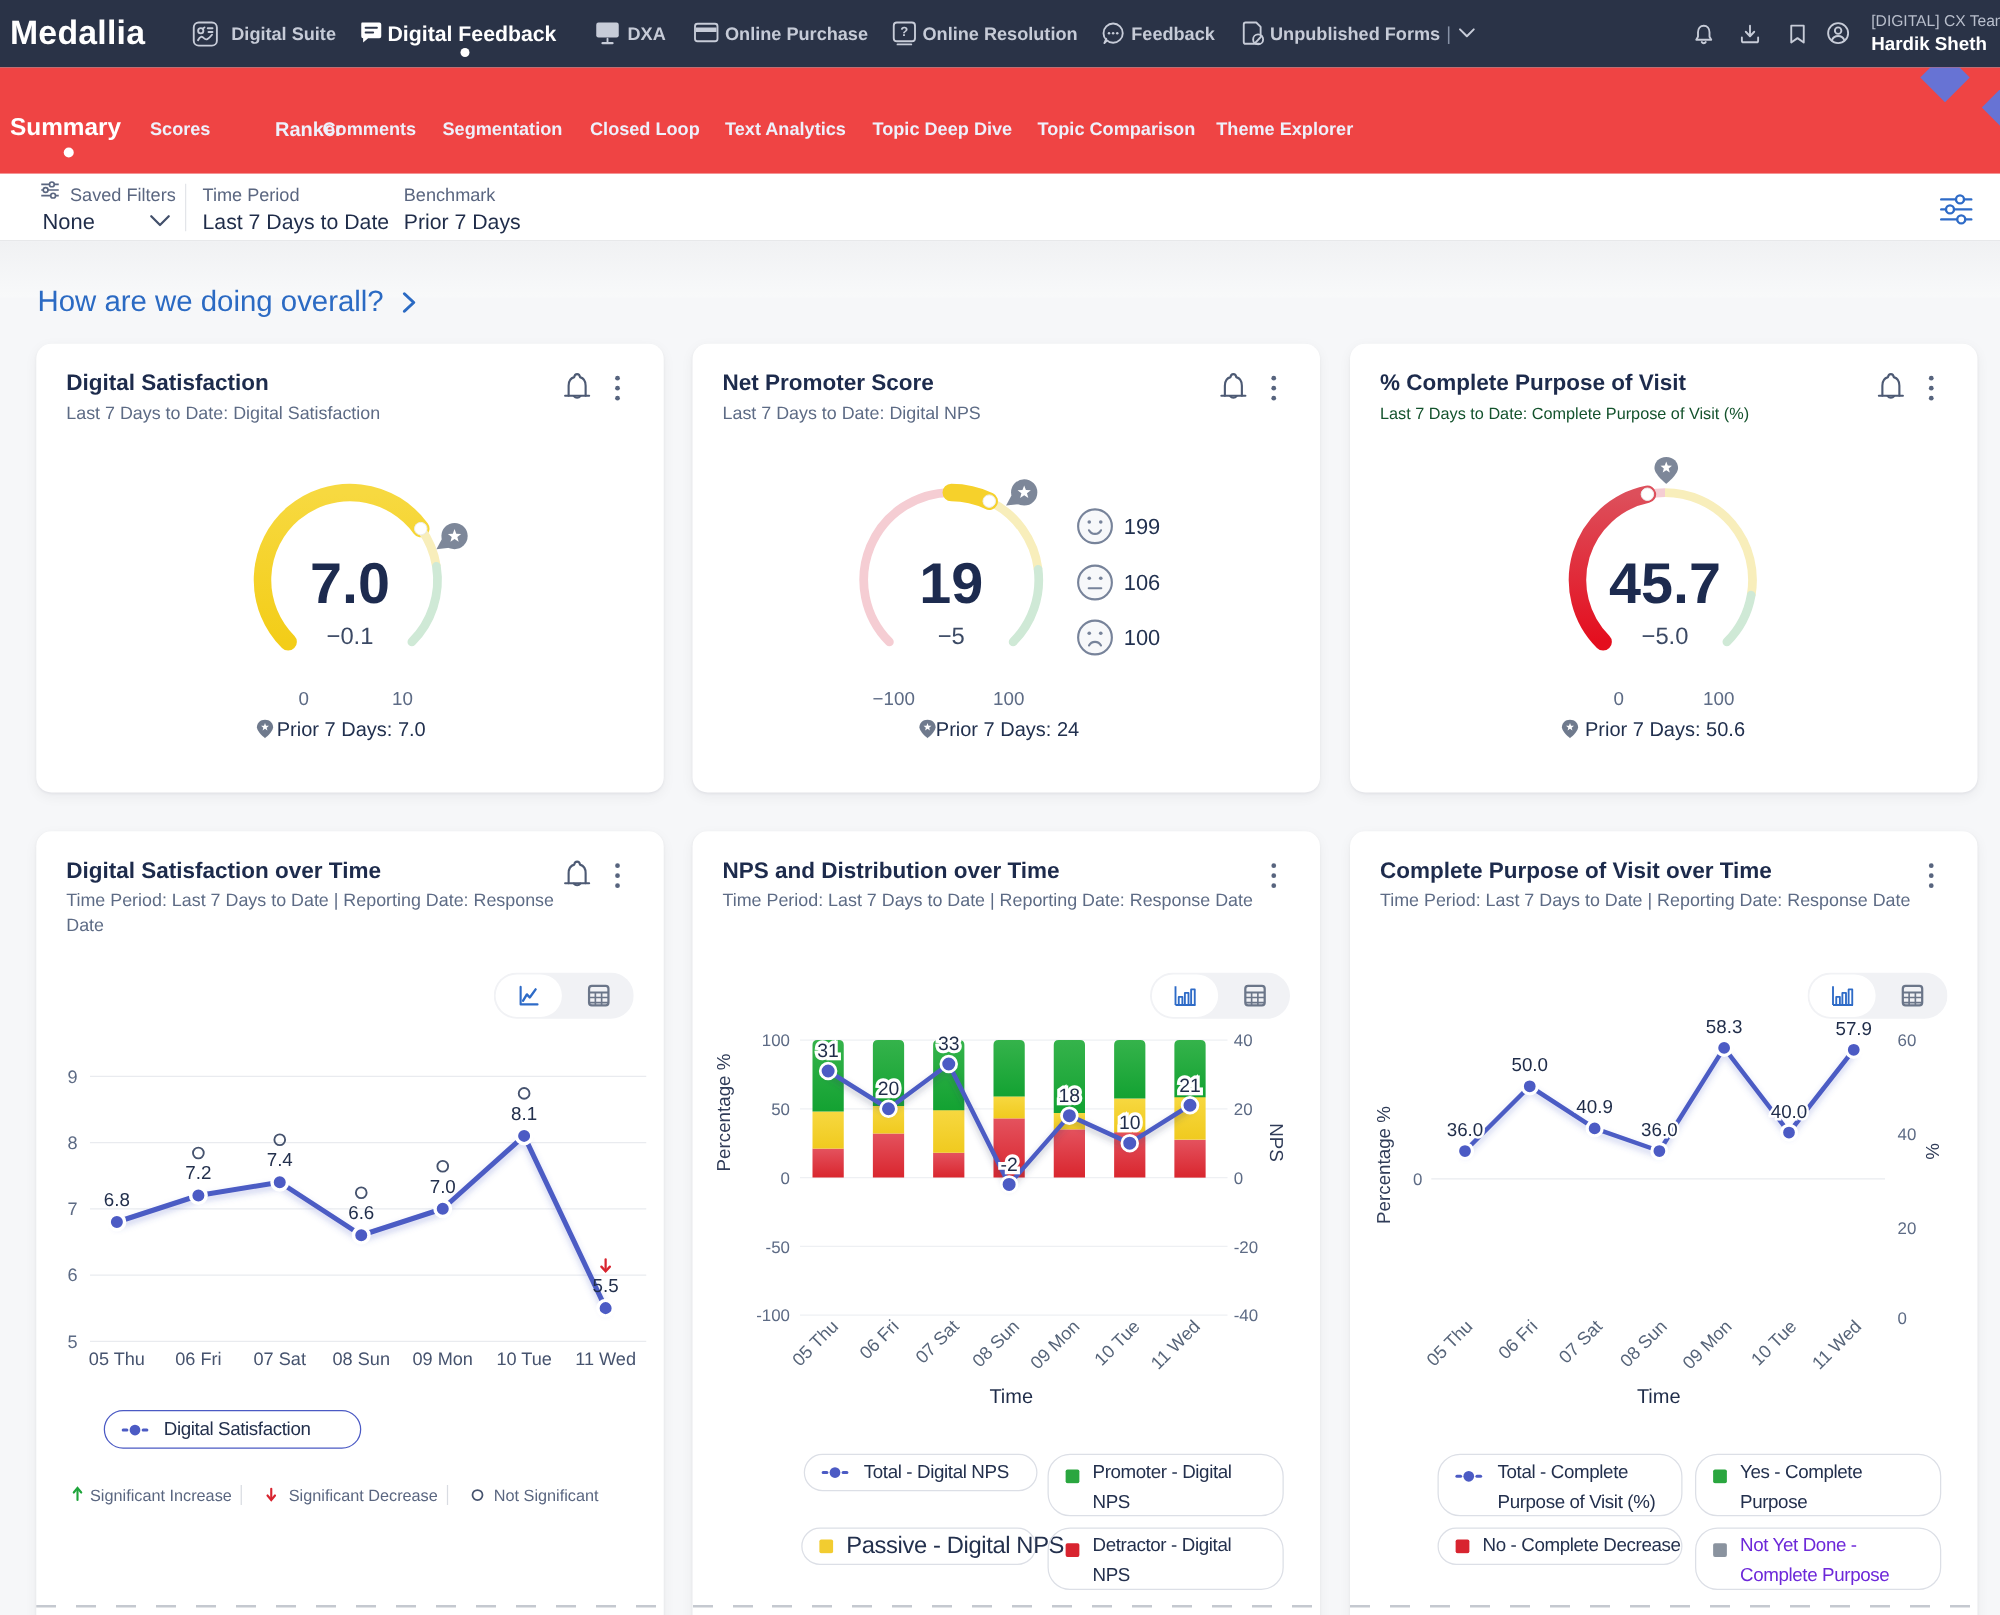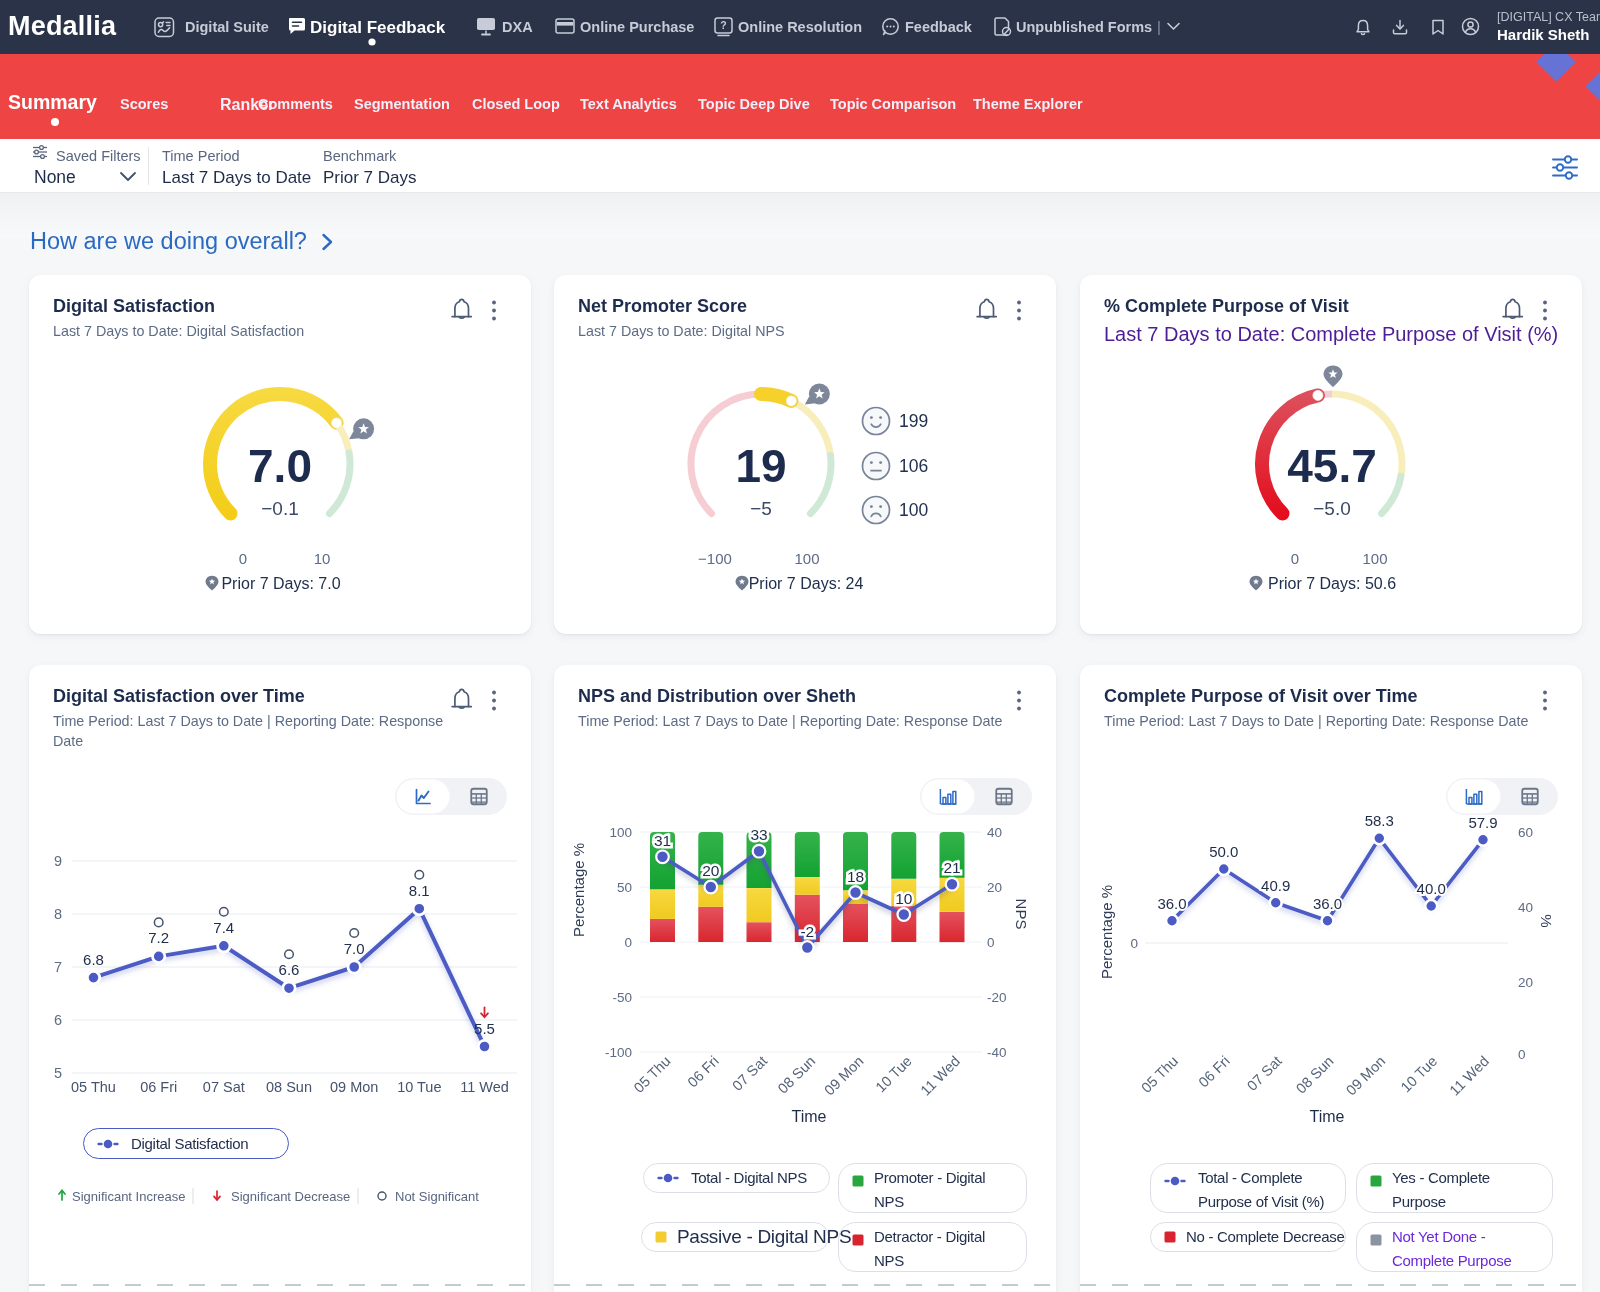--- a/index.html
+++ b/index.html
@@ -104,21 +104,21 @@
           <circle cx="4.6" cy="-3.4" r="1.45" fill="#77839a"></circle>
           <path d="M-4.8 6.4 A5.4 5.4 0 0 1 4.8 6.4" fill="none" stroke="#77839a" stroke-width="1.7" stroke-linecap="round"></path>
         </g>
         <text x="345" y="152" font-size="17.5" fill="#22314f" text-anchor="start" font-weight="normal" font-family="Liberation Sans, sans-serif">199</text>
         <text x="345" y="197" font-size="17.5" fill="#22314f" text-anchor="start" font-weight="normal" font-family="Liberation Sans, sans-serif">106</text>
         <text x="345" y="241" font-size="17.5" fill="#22314f" text-anchor="start" font-weight="normal" font-family="Liberation Sans, sans-serif">100</text>
       </svg>
     </div>
     <div style="position:absolute;left:1080px;top:275px;width:502px;height:359px;background:#fff;border-radius:12px;box-shadow:0 1px 2px rgba(16,24,40,.05),0 3px 10px rgba(16,24,40,.05);">
       <div style="position:absolute;left:24px;top:21px;font-size:18px;font-weight:bold;color:#1d2b4c;">% Complete Purpose of Visit</div>
-      <div style="position:absolute;left:24px;top:48px;font-size:20px;color:#4c1d95;white-space:nowrap;">Last 7 Days to Date: Complete Purpose of Visit (%)</div>
+      <div style="position:absolute;left:24px;top:48px;font-size:13px;color:#14532d;white-space:nowrap;">Last 7 Days to Date: Complete Purpose of Visit (%)</div>
       <svg width="60" height="50" viewBox="0 0 60 50" style="position:absolute;left:420px;top:23px">
         <g transform="translate(1.7,0) scale(1.0)" fill="none" stroke="#4d5a74" stroke-width="1.7" stroke-linecap="round" stroke-linejoin="round">
           <path d="M4.2 18.6 L4.2 10.5 C4.2 6.9 6.1 4.5 8.7 3.7 C8.9 2.2 9.8 1.3 11 1.3 C12.2 1.3 13.1 2.2 13.3 3.7 C15.9 4.5 17.8 6.9 17.8 10.5 L17.8 18.6"></path>
           <path d="M1.4 18.6 L20.6 18.6"></path>
           <path d="M8.4 18.9 A3.3 3.3 0 0 0 13.6 18.9"></path>
         </g>
         <circle cx="45" cy="4.5" r="1.9" fill="#57647e"></circle>
         <circle cx="45" cy="12.5" r="1.9" fill="#57647e"></circle>
         <circle cx="45" cy="20.5" r="1.9" fill="#57647e"></circle>
       </svg>
@@ -250,21 +250,21 @@
             <line x1="17.5" y1="6" x2="20.5" y2="6" stroke="#4c5bc4" stroke-width="2.4" stroke-linecap="round"></line>
           </svg>
         </div>
         <div style="font-size:15px;color:#23304d;line-height:24px;letter-spacing:-0.3px;white-space:nowrap;">
           <div>Digital Satisfaction</div>
         </div>
       </div>
       <div style="position:absolute;left:0px;top:619px;width:502px;height:2px;background:repeating-linear-gradient(90deg,#c5c9d0 0 16px,transparent 16px 32px);"></div>
     </div>
     <div style="position:absolute;left:554px;top:665px;width:502px;height:700px;background:#fff;border-radius:12px;box-shadow:0 1px 2px rgba(16,24,40,.05),0 3px 10px rgba(16,24,40,.05);">
-      <div style="position:absolute;left:24px;top:21px;font-size:18px;font-weight:bold;color:#1d2b4c;">NPS and Distribution over Sheth</div>
+      <div style="position:absolute;left:24px;top:21px;font-size:18px;font-weight:bold;color:#1d2b4c;">NPS and Distribution over Time</div>
       <div style="position:absolute;left:24px;top:48px;font-size:14.3px;color:#5d6b85;white-space:nowrap;">Time Period: Last 7 Days to Date | Reporting Date: Response Date</div>
       <svg width="60" height="50" viewBox="0 0 60 50" style="position:absolute;left:420px;top:23px">
         <circle cx="45" cy="4.5" r="1.9" fill="#57647e"></circle>
         <circle cx="45" cy="12.5" r="1.9" fill="#57647e"></circle>
         <circle cx="45" cy="20.5" r="1.9" fill="#57647e"></circle>
       </svg>
       <svg width="112" height="38" viewBox="0 0 112 38" style="position:absolute;left:366px;top:113px">
         <rect x="0" y="0" width="112" height="37" rx="18.5" fill="#f1f2f5"></rect>
         <rect x="1.5" y="1.5" width="53" height="34" rx="17" fill="#fff"></rect>
         <g transform="translate(28,18.5)" fill="none" stroke="#2e6bc7" stroke-width="1.5" stroke-linejoin="round">

